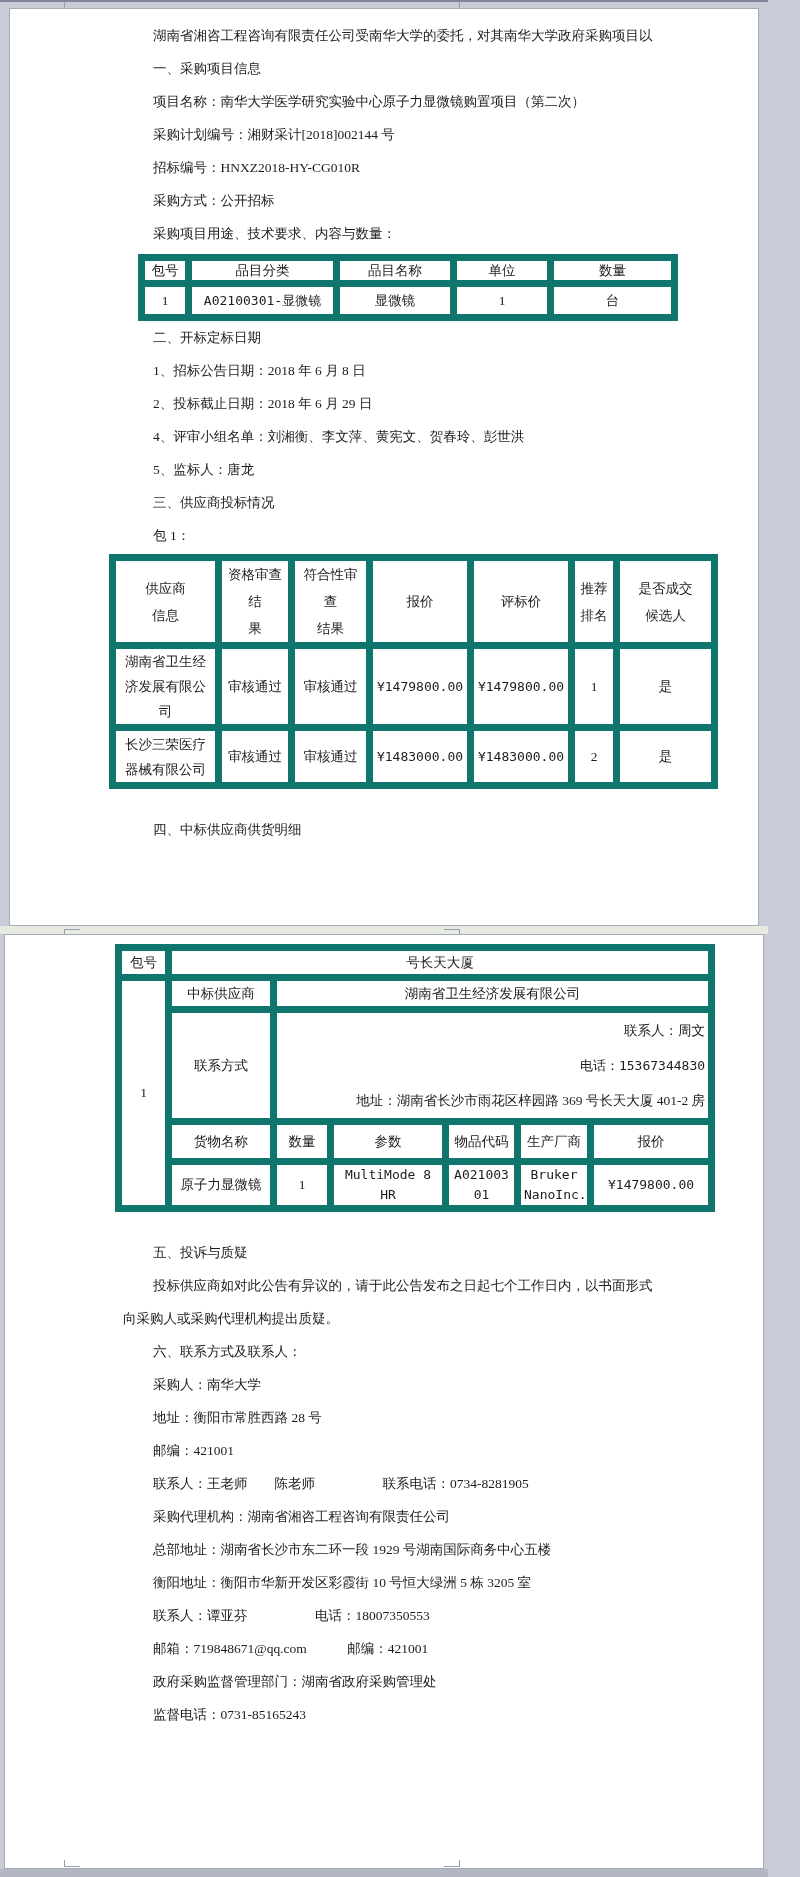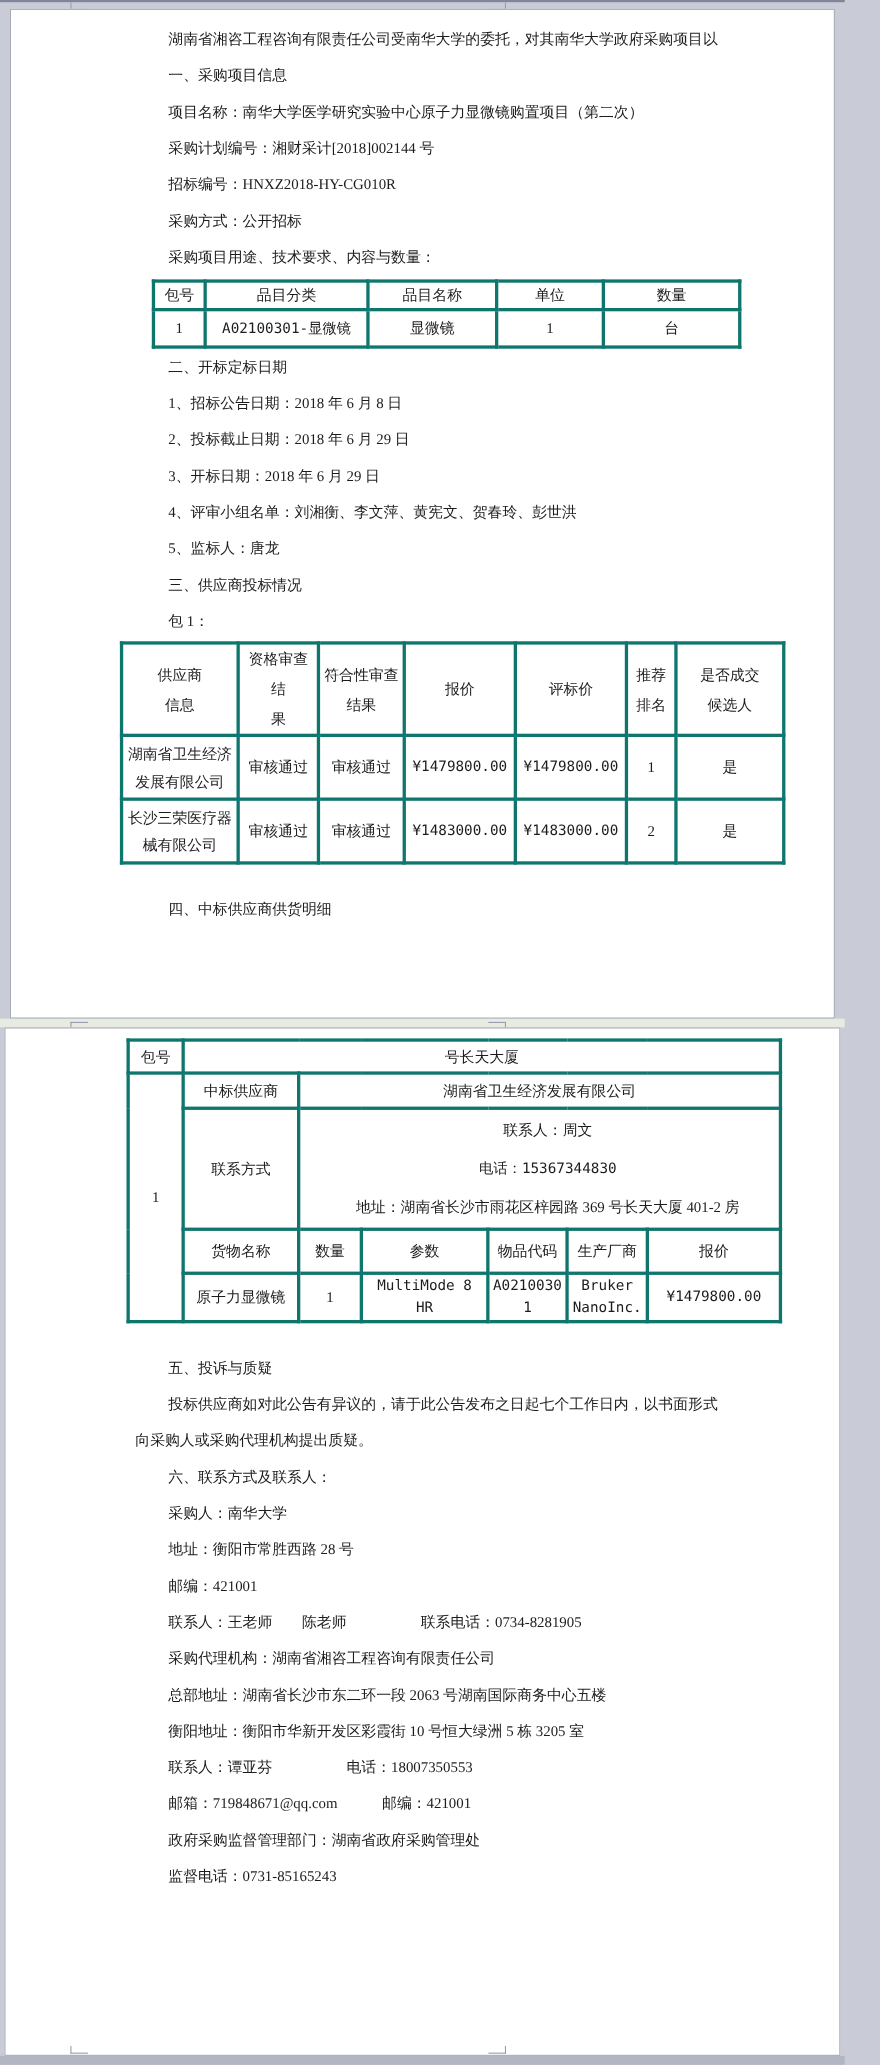--- a/index.html
+++ b/index.html
@@ -9,21 +9,21 @@
   .page { background:#fff; border:1px solid #a6aab5; position:relative; }
   .page1 { margin:6px 9px 0 9px; height:918px; padding:10px 108px 0 113px; }
   .page-gap { height:8px; background:#e8ebe2; }
   .page2 { margin:0 4px; height:935px; padding:6px 85px 0 118px; }
   .bottom-bar { height:9px; background:#b2b5c2; }
 
   .t { font-size:13.5px; line-height:33px; white-space:nowrap; }
   .ind { padding-left:30px; }
 
   table { border-collapse:collapse; table-layout:fixed; border:2px solid #000; }
-  td { border:3px solid #0f766e; text-align:center; vertical-align:middle;
+  td { border:7px solid #0f766e; text-align:center; vertical-align:middle;
        font-size:13.5px; padding:0 3px; overflow:hidden; }
   .pre { white-space:pre-line; }
   .mono { font-family:"DejaVu Sans Mono","Liberation Mono",monospace; font-size:13px; }
 
   
   .items-table { width:533px; margin:4px 0 0 15px; }
   .items-table .hrow td { height:26px; }
   .items-table .drow td { height:34px; }
 
   
@@ -32,21 +32,21 @@
   .bid-table .drow td { height:58px; line-height:25px; }
 
   
   .supply-table { width:593px; margin:3px 0 0 -8px; }
   .supply-table td { line-height:20px; }
   .rowA td { height:30px; }
   .rowB td { height:32px;margin-top:16px; }
   .rowC td { height:110px; }
   .rowD td { height:40px; }
   .rowE td { height:44px; }
-  .contact-cell { text-align:center; padding-left:18px;margin-top:12px; }
+  .contact-cell { text-align:right; padding-left:18px;margin-top:12px; }
   .contact-cell .cl { line-height:35px; white-space:nowrap; }
   .break-all { word-break:break-all; }
 
   .sec-heading-late { margin-top:24px; }
 
   .mark { position:absolute; width:16px; height:7px; border:0 solid #989dab; }
   .mk-tl { left:64px; top:0; border-left-width:1px; border-bottom-width:1px; }
   .mk-tr { left:444px; top:0; border-right-width:1px; border-bottom-width:1px; }
   .mk-bl { left:64px; top:927px; border-left-width:1px; border-top-width:1px; }
   .mk-br { left:444px; top:927px; border-right-width:1px; border-top-width:1px; }
@@ -93,21 +93,20 @@
         <td>显微镜</td>
         <td>1</td>
         <td>台</td>
       </tr>
     </tbody>
       </table>
 
     <div class="t ind">二、开标定标日期</div>
     <div class="t ind">1、招标公告日期：2018 年 6 月 8 日</div>
     <div class="t ind">2、投标截止日期：2018 年 6 月 29 日</div>
-    <div class="t ind">3、开标日期：2018 年 6 月 29 日</div>
     <div class="t ind">4、评审小组名单：刘湘衡、李文萍、黄宪文、贺春玲、彭世洪</div>
     <div class="t ind">5、监标人：唐龙</div>
 
     <div class="t ind">三、供应商投标情况</div>
     <div class="t ind">包 1：</div>
 
     <table class="bid-table">
       <colgroup>
         <col style="width:106px">
           <col style="width:73px">
@@ -211,21 +210,21 @@
     <div class="t ind sec-heading-late">五、投诉与质疑</div>
     <div class="t ind">投标供应商如对此公告有异议的，请于此公告发布之日起七个工作日内，以书面形式</div>
     <div class="t">向采购人或采购代理机构提出质疑。</div>
 
     <div class="t ind">六、联系方式及联系人：</div>
     <div class="t ind">采购人：南华大学</div>
     <div class="t ind">地址：衡阳市常胜西路 28 号</div>
     <div class="t ind">邮编：421001</div>
     <div class="t ind">联系人：王老师　　陈老师　　　　　联系电话：0734-8281905</div>
     <div class="t ind">采购代理机构：湖南省湘咨工程咨询有限责任公司</div>
-    <div class="t ind">总部地址：湖南省长沙市东二环一段 2063 号湖南国际商务中心五楼</div>
+    <div class="t ind">总部地址：湖南省长沙市东二环一段 1929 号湖南国际商务中心五楼</div>
     <div class="t ind">衡阳地址：衡阳市华新开发区彩霞街 10 号恒大绿洲 5 栋 3205 室</div>
     <div class="t ind">联系人：谭亚芬　　　　　电话：18007350553</div>
     <div class="t ind">邮箱：719848671@qq.com　　　邮编：421001</div>
     <div class="t ind">政府采购监督管理部门：湖南省政府采购管理处</div>
     <div class="t ind">监督电话：0731-85165243</div>
   </div>
 
   <div class="mark mk-el"></div>
   <div class="mark mk-er"></div>
   <div class="bottom-bar"></div>

